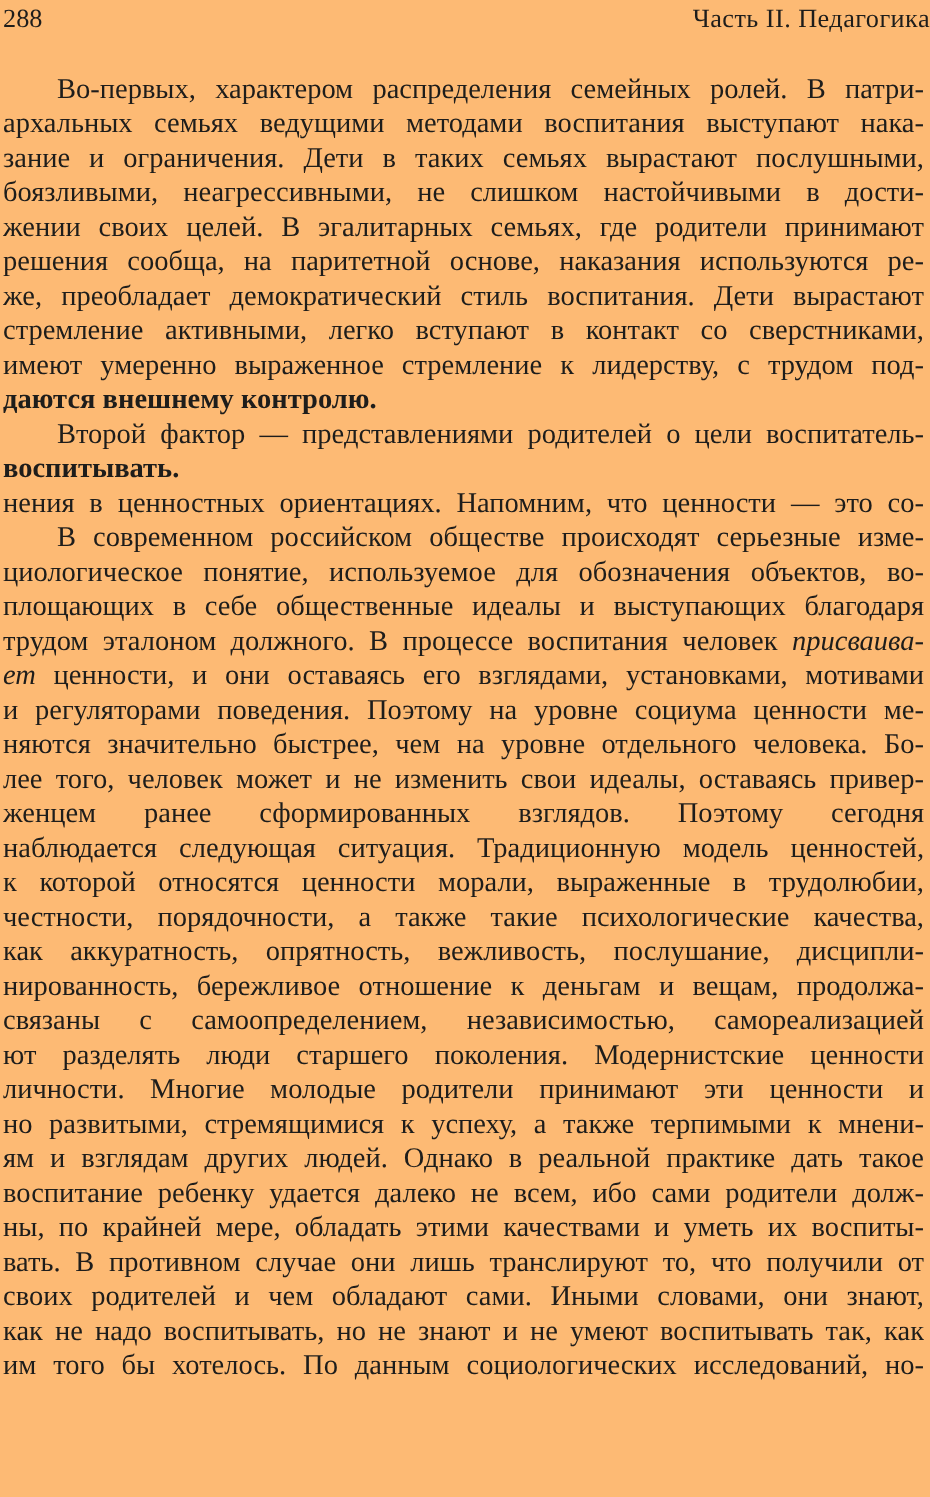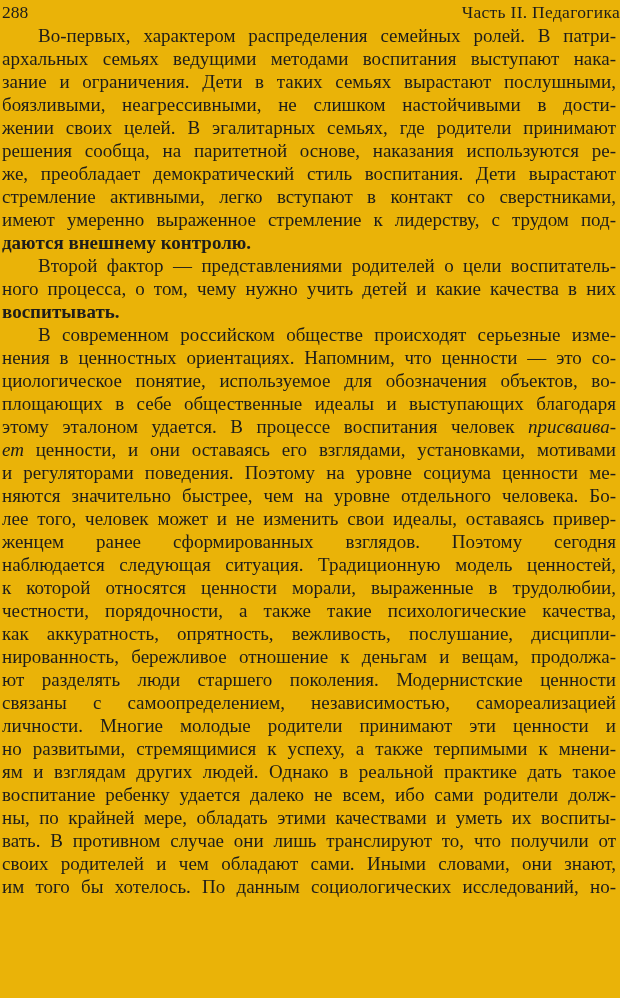--- a/index.html
+++ b/index.html
@@ -4,21 +4,21 @@
 <style>
   html, body {
     margin: 0;
     padding: 0;
     background: #f1f0ee;
   }
   .page {
     position: relative;
     width: 620px;
     height: 998px;
-    background: #eab308;
+    background: #fdba74;
     color: #1e1d1b;
     font-family: "Liberation Serif", "DejaVu Serif", serif;
     overflow: hidden;
     box-sizing: border-box;
   }
   .running-head {
     position: relative;
     height: 22px;
     padding-top: 2px;
     font-size: 17.5px;
@@ -27,20 +27,21 @@
   .page-number {
     position: absolute;
     left: 2px;
     top: 2px;
   }
   .header-title {
     text-align: right;
     letter-spacing: 0.3px;
   }
   .body-text {
+    margin-top: 24px;
     padding: 0 4px 0 2px;
     font-size: 19px;
     line-height: 23px;
   }
   .paragraph {
     margin: 0;
   }
   .line {
     height: 23px;
     text-align: justify;
@@ -75,44 +76,44 @@
         <div class="line"><span>боязливыми, неагрессивными, не слишком настойчивыми в дости-</span></div>
         <div class="line"><span>жении своих целей. В эгалитарных семьях, где родители принимают</span></div>
         <div class="line"><span>решения сообща, на паритетной основе, наказания используются ре-</span></div>
         <div class="line"><span>же, преобладает демократический стиль воспитания. Дети вырастают</span></div>
         <div class="line"><span>стремление активными, легко вступают в контакт со сверстниками,</span></div>
         <div class="line"><span>имеют умеренно выраженное стремление к лидерству, с трудом под-</span></div>
         <div class="line last-left"><span>даются внешнему контролю.</span></div>
       </div>
       <div class="paragraph">
         <div class="line first"><span>Второй фактор — представлениями родителей о цели воспитатель-</span></div>
-        <div class="line"><span>ного процесса, о том, чему нужно учить детей и какие качества в них</span></div>
         <div class="line last-left"><span>воспитывать.</span></div>
       </div>
       <div class="paragraph">
+        <div class="line"><span>нения в ценностных ориентациях. Напомним, что ценности — это со-</span></div>
         <div class="line first"><span>В современном российском обществе происходят серьезные изме-</span></div>
-        <div class="line"><span>нения в ценностных ориентациях. Напомним, что ценности — это со-</span></div>
         <div class="line"><span>циологическое понятие, используемое для обозначения объектов, во-</span></div>
         <div class="line"><span>площающих в себе общественные идеалы и выступающих благодаря</span></div>
-        <div class="line"><span>этому эталоном удается. В процессе воспитания человек </span><span class="it">присваива-</span></div>
+        <div class="line"><span>трудом эталоном должного. В процессе воспитания человек </span><span class="it">присваива-</span></div>
         <div class="line"><span class="it">ет</span><span> ценности, и они оставаясь его взглядами, установками, мотивами</span></div>
         <div class="line"><span>и регуляторами поведения. Поэтому на уровне социума ценности ме-</span></div>
         <div class="line"><span>няются значительно быстрее, чем на уровне отдельного человека. Бо-</span></div>
         <div class="line"><span>лее того, человек может и не изменить свои идеалы, оставаясь привер-</span></div>
         <div class="line"><span>женцем ранее сформированных взглядов. Поэтому сегодня</span></div>
         <div class="line"><span>наблюдается следующая ситуация. Традиционную модель ценностей,</span></div>
         <div class="line"><span>к которой относятся ценности морали, выраженные в трудолюбии,</span></div>
         <div class="line"><span>честности, порядочности, а также такие психологические качества,</span></div>
         <div class="line"><span>как аккуратность, опрятность, вежливость, послушание, дисципли-</span></div>
         <div class="line"><span>нированность, бережливое отношение к деньгам и вещам, продолжа-</span></div>
+        <div class="line"><span>связаны с самоопределением, независимостью, самореализацией</span></div>
         <div class="line"><span>ют разделять люди старшего поколения. Модернистские ценности</span></div>
-        <div class="line"><span>связаны с самоопределением, независимостью, самореализацией</span></div>
         <div class="line"><span>личности. Многие молодые родители принимают эти ценности и</span></div>
         <div class="line"><span>но развитыми, стремящимися к успеху, а также терпимыми к мнени-</span></div>
         <div class="line"><span>ям и взглядам других людей. Однако в реальной практике дать такое</span></div>
         <div class="line"><span>воспитание ребенку удается далеко не всем, ибо сами родители долж-</span></div>
         <div class="line"><span>ны, по крайней мере, обладать этими качествами и уметь их воспиты-</span></div>
         <div class="line"><span>вать. В противном случае они лишь транслируют то, что получили от</span></div>
         <div class="line"><span>своих родителей и чем обладают сами. Иными словами, они знают,</span></div>
+        <div class="line"><span>как не надо воспитывать, но не знают и не умеют воспитывать так, как</span></div>
         <div class="line"><span>им того бы хотелось. По данным социологических исследований, но-</span></div>
       </div>
     </div>
 </div>
 
 </body></html>

